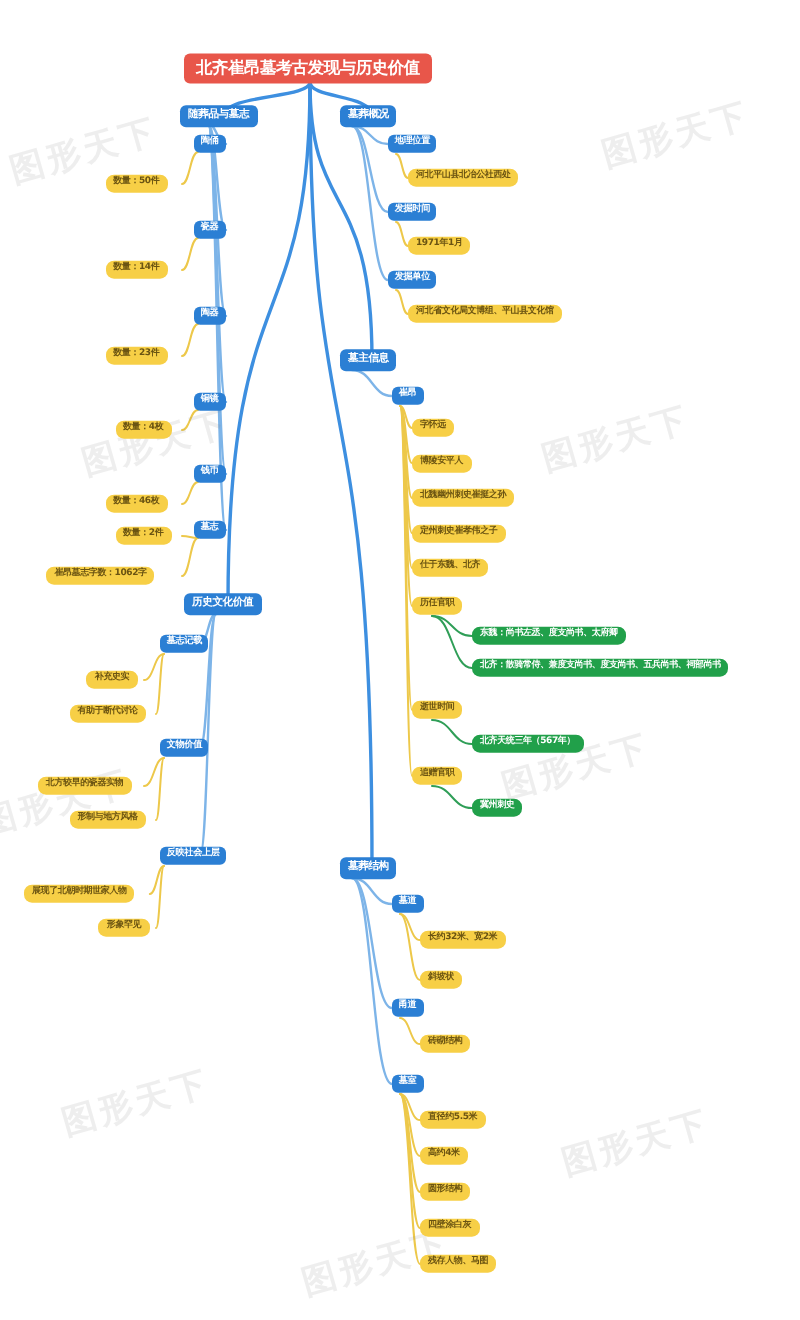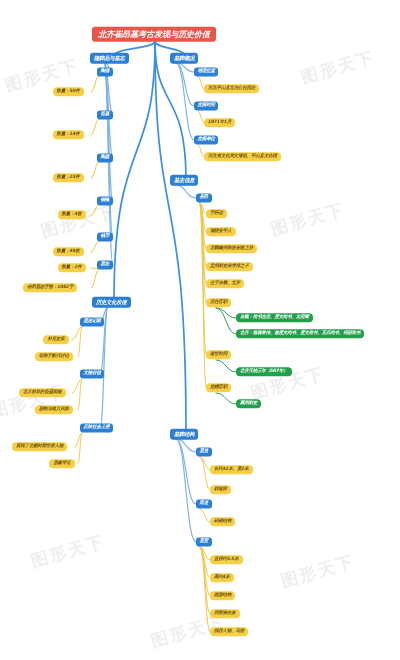--- a/index.html
+++ b/index.html
@@ -16,21 +16,20 @@
   .node{
     position:absolute;
     box-sizing:border-box;
     white-space:nowrap;
     border-radius:4px;
     line-height:1.05;
     display:flex;align-items:center;justify-content:center;
     transform:translateY(-50%);
     letter-spacing:-.2px;
     font-weight:600;
-    font-style:italic;
   }
   .n-root{
     background:#e8564a;color:#ffffff;
     font-size:8.2px;padding:3px 6px;border-radius:3px;
     font-weight:700;
   }
   .n-blue{
     background:#2b7fd4;color:#ffffff;
     font-size:5.3px;padding:2.6px 4px;border-radius:3px;
   }

